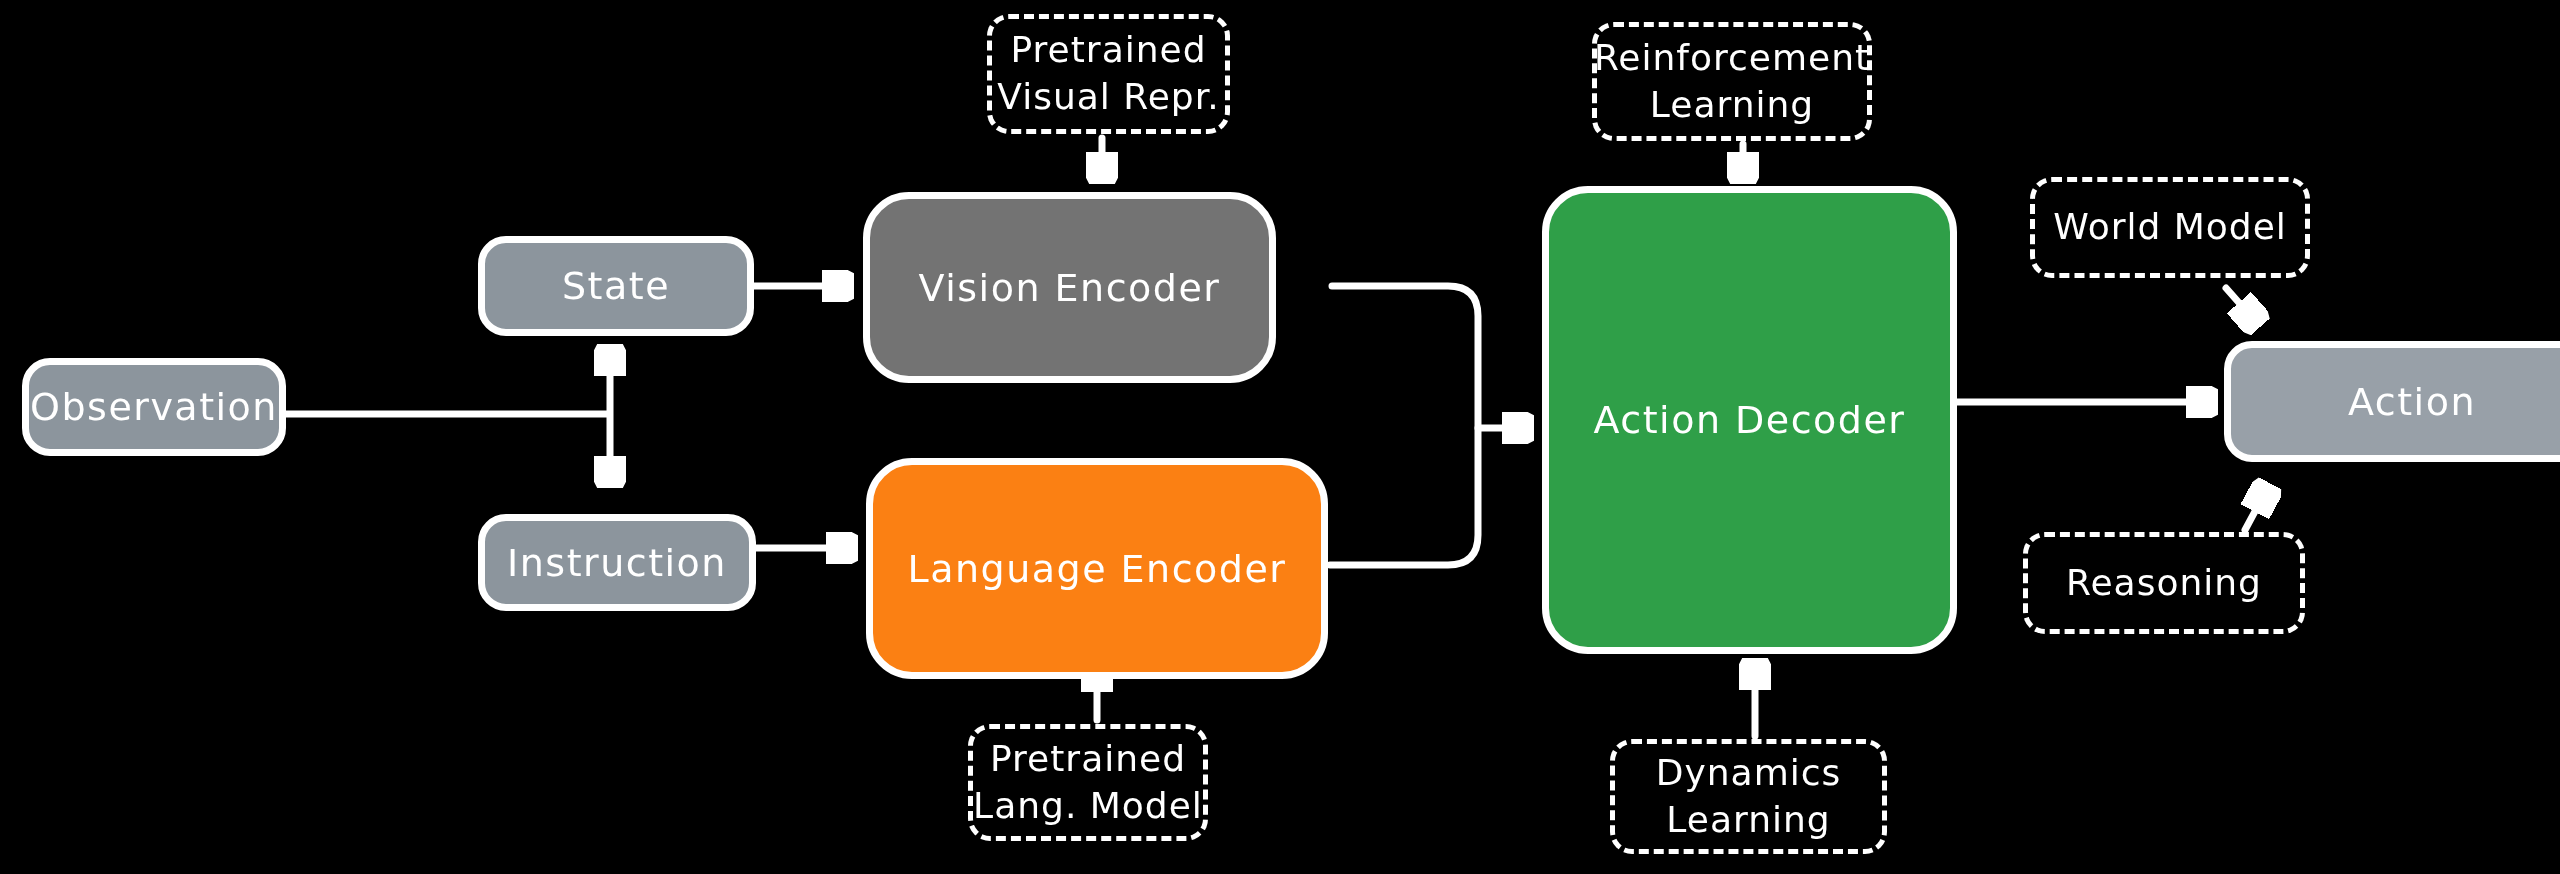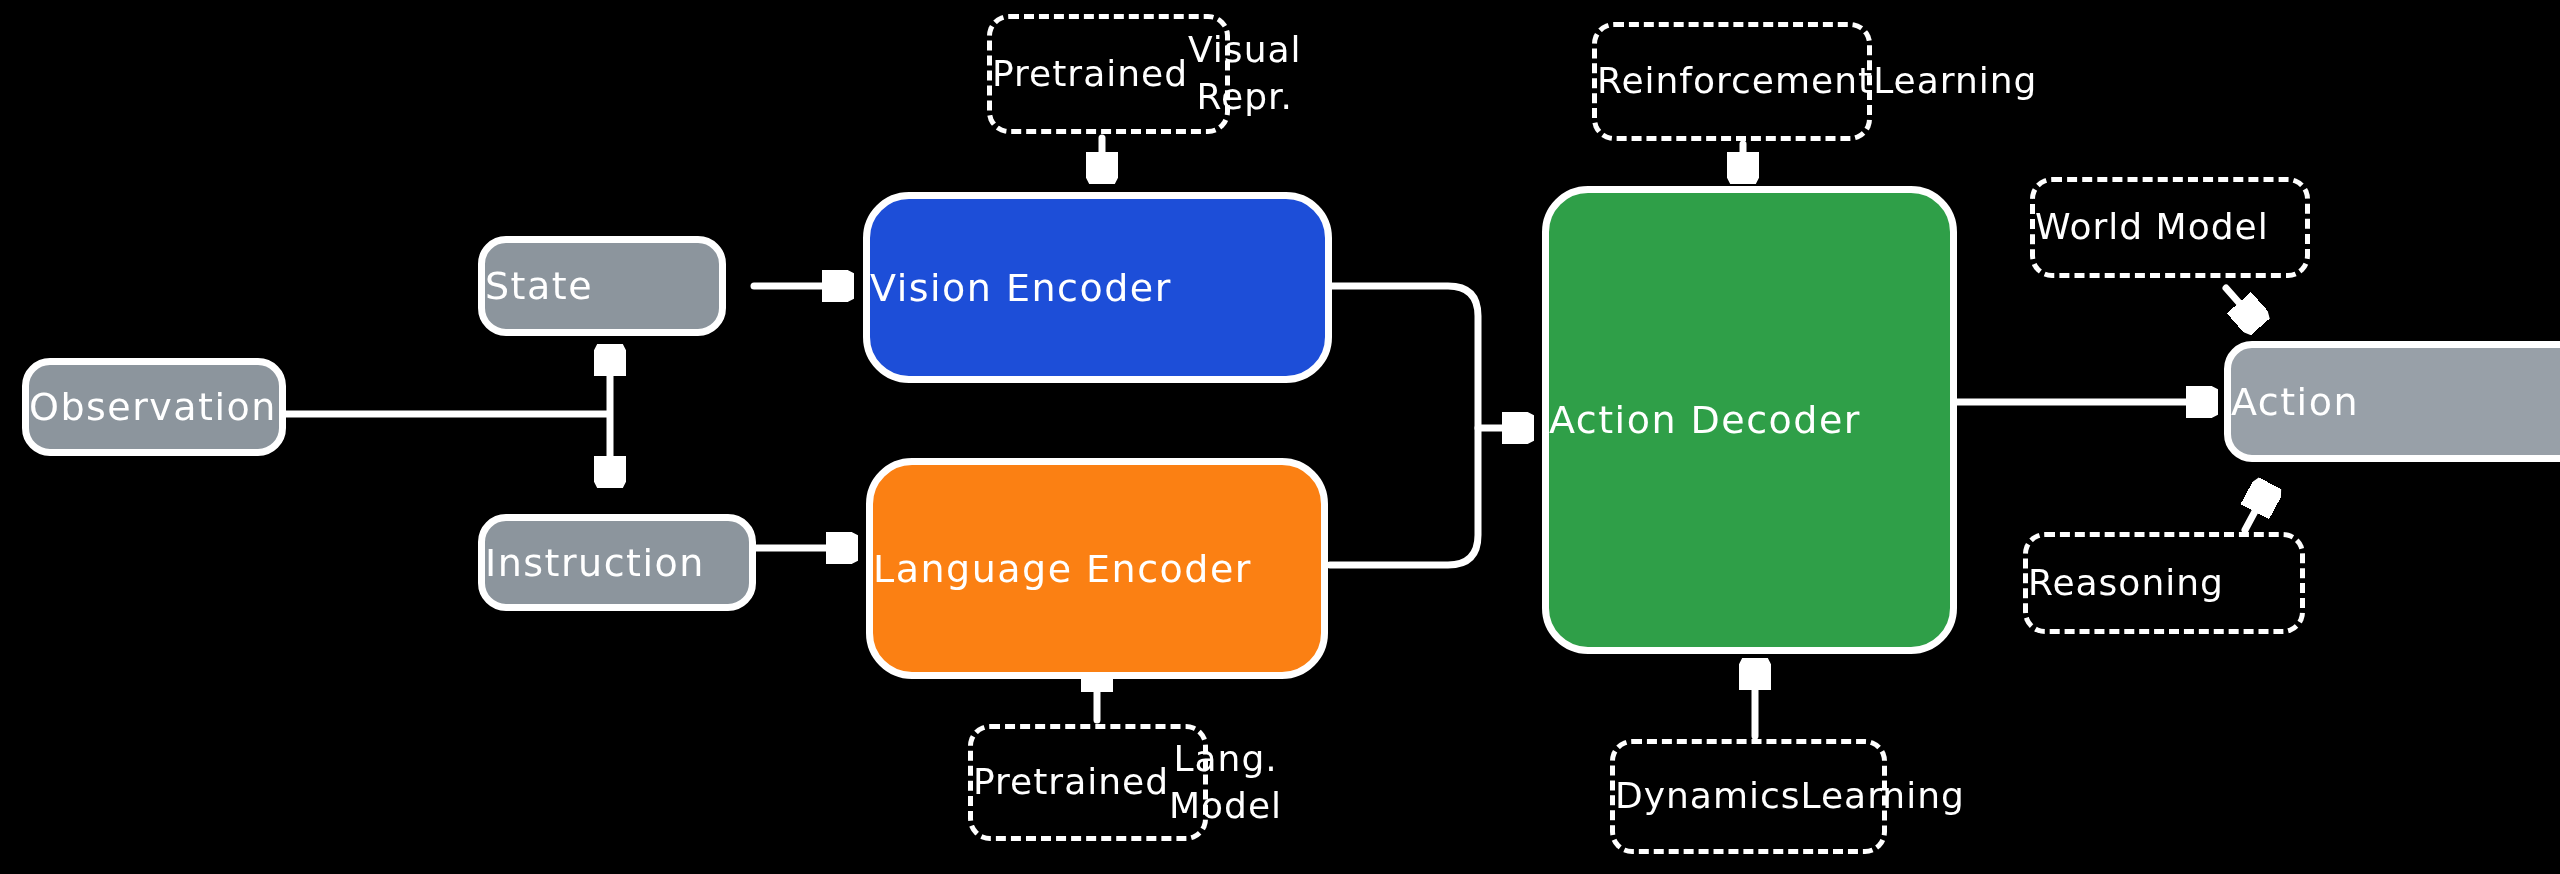--- a/index.html
+++ b/index.html
@@ -27,23 +27,23 @@
     stroke: #ffffff;
     stroke-width: 7;
     fill: none;
     stroke-linecap: round;
     stroke-linejoin: round;
   }
   .node {
     position: absolute;
     box-sizing: border-box;
     display: flex;
-    flex-direction: row;
+    flex-direction: column;
     align-items: center;
-    justify-content: flex-start;
+    justify-content: center;
     text-align: center;
     color: #ffffff;
   }
   .node.solid {
     border: 7px solid #ffffff;
     border-radius: 28px;
     font-size: 38px;
     letter-spacing: 1.5px;
   }
   .node.solid.bigpanel {
@@ -86,29 +86,29 @@
     <path d="M1755 736 V664" marker-end="url(#arrowEnd)"></path>
     <path d="M1957 402 H2212" marker-end="url(#arrowEnd)"></path>
     <path d="M2226 288 L2256 322" marker-end="url(#arrowEnd)"></path>
     <path d="M2245 530 L2267 489" marker-end="url(#arrowEnd)"></path>
   </svg>
 
   <div class="node solid" style="left: 22px; top: 358px; width: 264px; height: 98px; background: rgb(140, 149, 157);">
     <span class="label">Observation</span>
   </div>
 
-  <div class="node solid" style="left: 478px; top: 236px; width: 248px; height: 100px; background: rgb(140, 149, 157);">
+  <div class="node solid" style="left: 478px; top: 236px; width: 276px; height: 100px; background: rgb(140, 149, 157);">
     <span class="label">State</span>
   </div>
 
   <div class="node solid" style="left: 478px; top: 494px; width: 278px; height: 97px; background: rgb(140, 149, 157); margin-top: 20px;">
     <span class="label">Instruction</span>
   </div>
 
-  <div class="node solid bigpanel" style="left: 863px; top: 192px; width: 469px; height: 191px; background: #1d4ed8;">
+  <div class="node solid bigpanel" style="left: 863px; top: 192px; width: 413px; height: 191px; background: #737373;">
     <span class="label">Vision Encoder</span>
   </div>
 
   <div class="node solid bigpanel" style="left: 866px; top: 458px; width: 462px; height: 221px; background: rgb(251, 128, 19);">
     <span class="label">Language Encoder</span>
   </div>
 
   <div class="node solid bigpanel" style="left: 1542px; top: 186px; width: 415px; height: 468px; background: rgb(47, 159, 72);">
     <span class="label">Action Decoder</span>
   </div>

